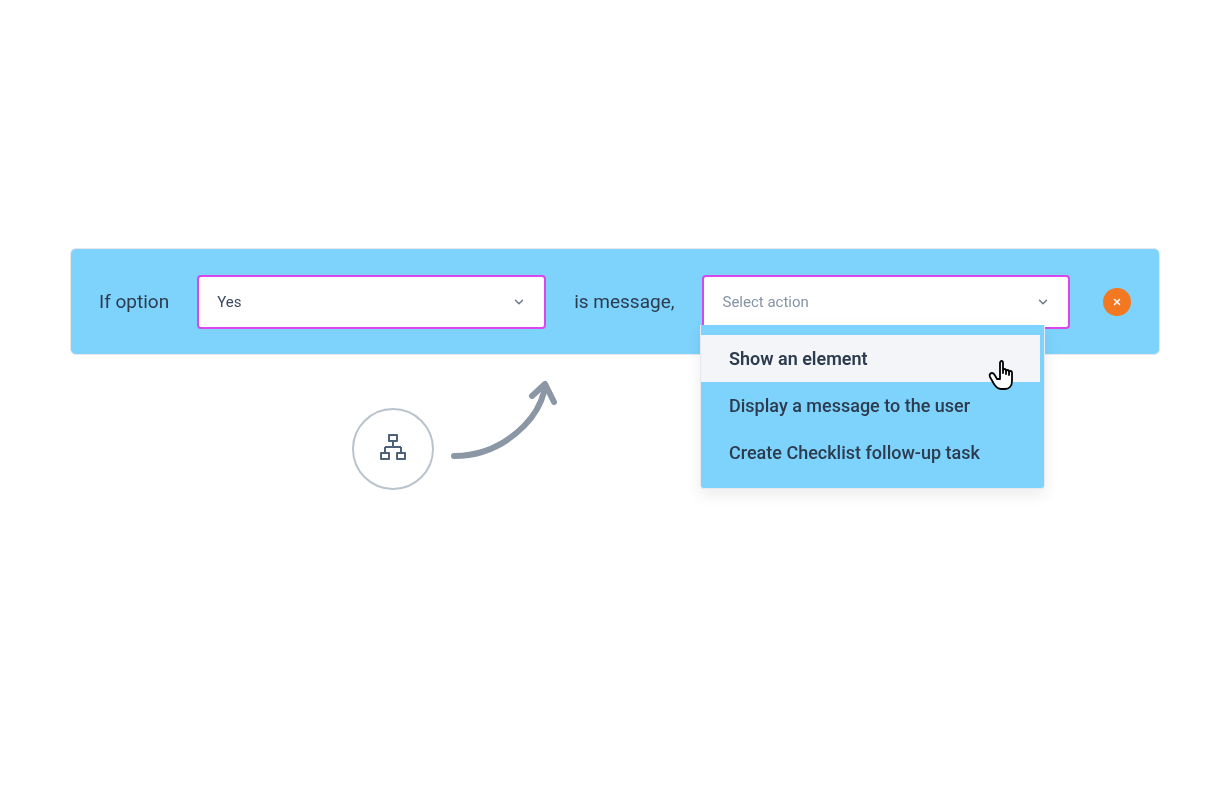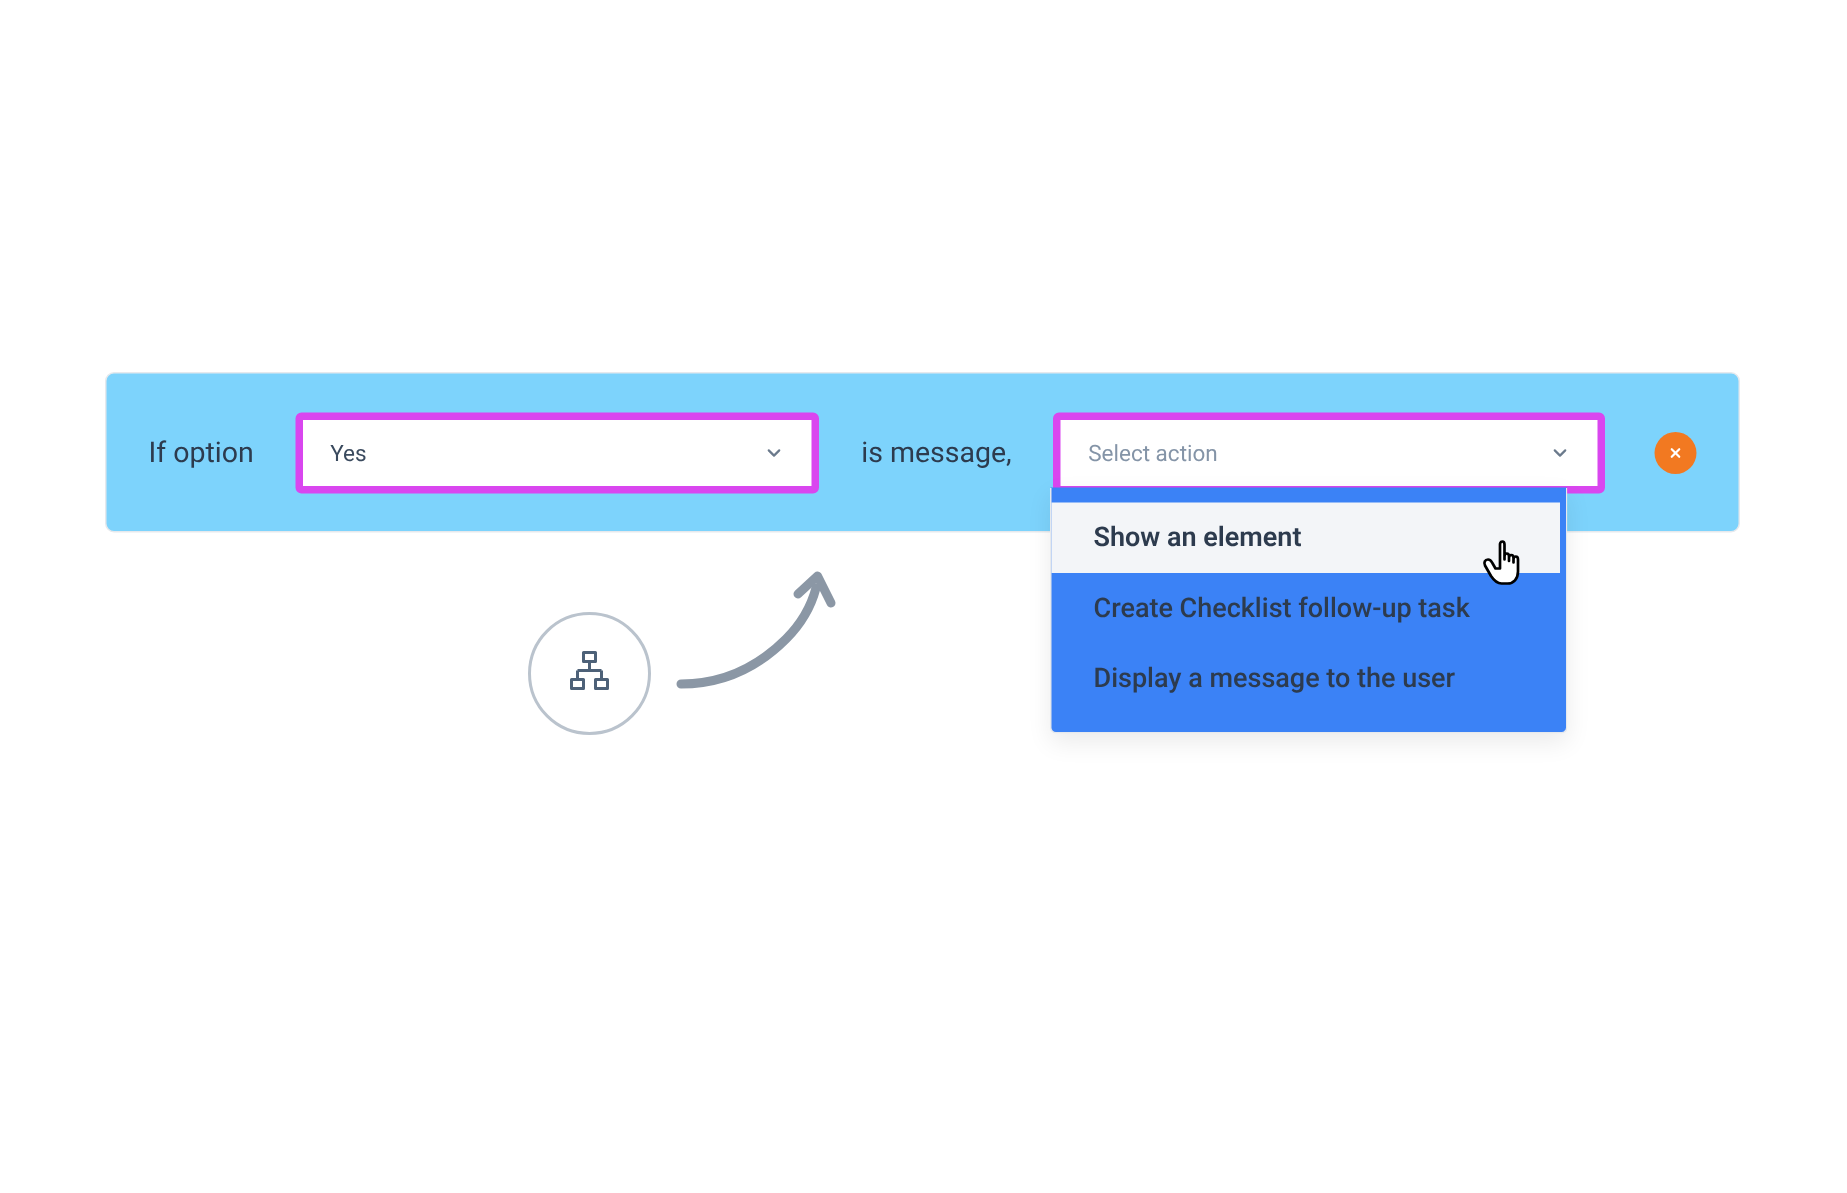--- a/index.html
+++ b/index.html
@@ -29,21 +29,21 @@
       gap: 28px;
     }
     .label-text {
       font-size: 19px;
       color: #2d3b4e;
       white-space: nowrap;
     }
     .select-box {
       height: 54px;
       background: #ffffff;
-      border: 5px solid #d946ef;
+      border: 2px solid #d946ef;
       border-radius: 4px;
       display: flex;
       align-items: center;
       justify-content: space-between;
       padding: 0 18px;
       cursor: pointer;
     }
     .option-select {
       width: 349px;
     }
@@ -78,21 +78,21 @@
       margin-left: auto;
     }
     .remove-btn svg {
       display: block;
     }
     .dropdown-menu {
       position: absolute;
       left: 700px;
       top: 325px;
       width: 345px;
-      background: #3b82f6;
+      background: #7dd3fc;
       border: 1px solid #e6e9ed;
       border-top: none;
       border-radius: 0 0 4px 4px;
       box-shadow: 0 6px 16px rgba(0,0,0,0.08);
       padding: 10px 4px 12px 0;
     }
     .dropdown-item {
       padding: 13px 28px;
       font-size: 18px;
       color: #2d3b4e;
@@ -159,22 +159,22 @@
       <svg width="10" height="10" viewBox="0 0 24 24" fill="none" stroke="#ffffff" stroke-width="3.5" stroke-linecap="round">
         <line x1="18" y1="6" x2="6" y2="18"></line>
         <line x1="6" y1="6" x2="18" y2="18"></line>
       </svg>
     </span>
   </div>
 </div>
 
 <div class="dropdown-menu">
   <div class="dropdown-item hovered">Show an element</div>
+  <div class="dropdown-item">Display a message to the user</div>
   <div class="dropdown-item">Create Checklist follow-up task</div>
-  <div class="dropdown-item">Display a message to the user</div>
 </div>
 
 <div class="cursor-pointer">
   <svg width="34" height="38" viewBox="0 0 34 38">
     <path d="M 14 4 C 14 4 14 2 15.5 2 C 17 2 17 4 17 4 L 17 14 L 17 12 C 17 12 17 10 18.5 10 C 20 10 20 12 20 12 L 20 15 L 20 13 C 20 13 20 11 21.5 11 C 23 11 23 13 23 13 L 23 16 L 23 14 C 23 14 23 12 24.5 12 C 26 12 26 14 26 14 L 26 22 C 26 27 23 30 19 30 L 15 30 C 12 30 10 28 8 25 L 4 18 C 3 16 4 14 6 14 C 7.5 14 8.5 15.5 9 16.5 L 11 20 L 14 20 Z" fill="#ffffff" stroke="#000000" stroke-width="1.8" stroke-linejoin="round"></path>
   </svg>
 </div>
 
 <div class="diagram-circle">
   <span>

